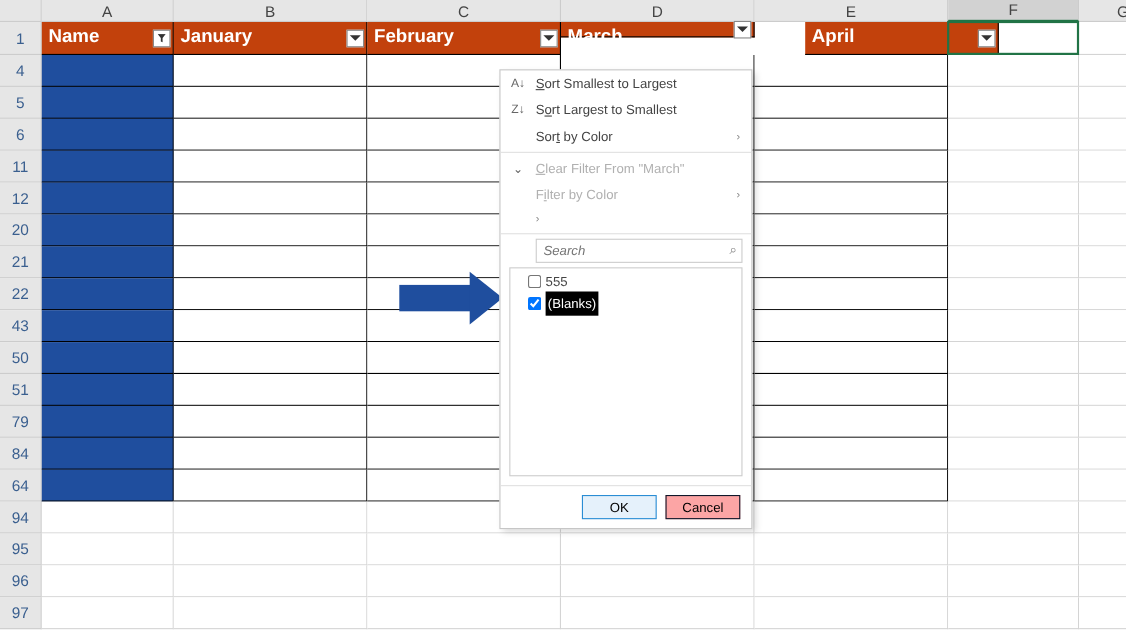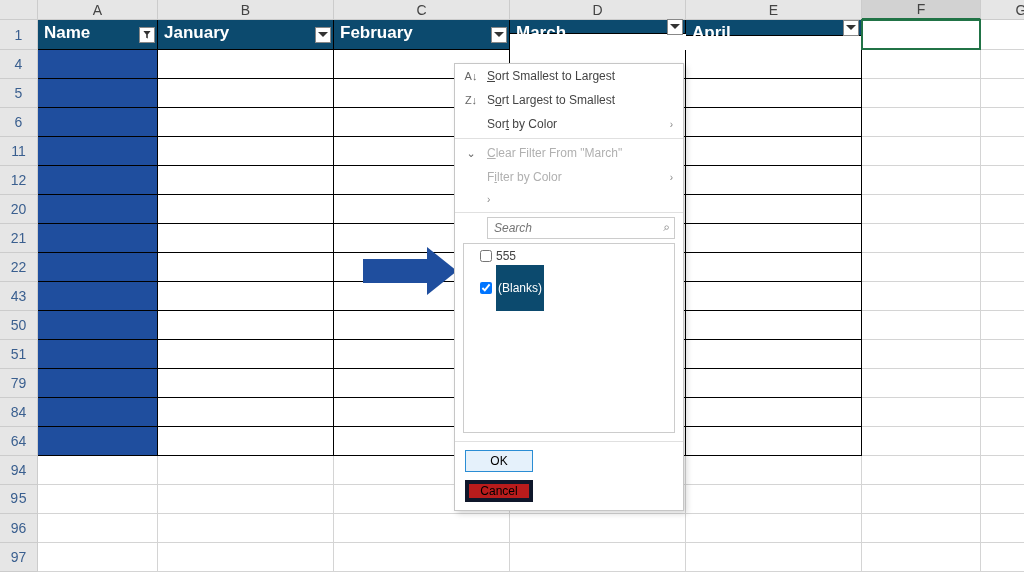--- a/index.html
+++ b/index.html
@@ -10,21 +10,21 @@
 .col-h.active { background: #d2d2d2; border-bottom: 2px solid #217346; }
 
 .row-headers { position: absolute; top: 20px; left: 0; }
 .row-h { width: 38px; background: #e6e6e6; border-right: 1px solid #ccc; border-bottom: 1px solid #ccc; display: flex; align-items: center; justify-content: center; color: #3a5f8f; font-size: 14px; }
 
 .grid { position: absolute; top: 20px; left: 38px; }
 .row { display: flex; }
 .cell { border-right: 1px solid #d4d4d4; border-bottom: 1px solid #d4d4d4; background: #fff; }
 .cell.thick { border-right: 1px solid #000; border-bottom: 1px solid #000; }
 .cell.a-blue { background: #1f4e9e; }
-.cell.header-blue { background: #0c4a6e; color: #fff; font-weight: bold; font-size: 17px; padding: 3px 6px; position: relative; border-right: 1px solid #000; border-bottom: 1px solid #000; }
+.cell.header-blue { background: #c2410c; color: #fff; font-weight: bold; font-size: 17px; padding: 3px 6px; position: relative; border-right: 1px solid #000; border-bottom: 1px solid #000; }
 
 .filter-btn { position: absolute; right: 2px; top: 50%; transform: translateY(-50%); width: 16px; height: 16px; background: #fff; border: 1px solid #888; display: flex; align-items: center; justify-content: center; font-size: 8px; color: #333; }
 .filter-btn.funnel::before { content: ''; width: 0; height: 0; border-left: 5px solid transparent; border-right: 5px solid transparent; border-top: 5px solid #333; }
 .filter-btn.funnel.has-filter::before { content: ''; border: none; width: 8px; height: 8px; background: #333; clip-path: polygon(0 0, 100% 0, 60% 50%, 60% 100%, 40% 90%, 40% 50%); }
 
 .active-cell { position: absolute; border: 2px solid #217346; pointer-events: none; }
 
 .filter-menu { position: absolute; background: #fff; border: 1px solid #c6c6c6; box-shadow: 3px 3px 6px rgba(0,0,0,0.15); width: 230px; font-size: 12px; color: #444; }
 .fm-item { padding: 5px 10px 5px 32px; display: flex; align-items: center; position: relative; justify-content: space-between; }
 .fm-item.disabled { color: #b0b0b0; }
@@ -32,25 +32,25 @@
 .fm-sep { height: 1px; background: #e0e0e0; margin: 2px 0; }
 .fm-arrow { color: #888; font-size: 10px; }
 
 .fm-search { margin: 4px 8px; position: relative; padding-left: 24px; }
 .fm-search input { width: 100%; padding: 3px 22px 3px 6px; border: 1px solid #ccc; font-size: 12px; font-style: italic; color: #888; }
 .fm-search .mag { position: absolute; right: 5px; top: 3px; font-size: 12px; color: #888; }
 
 .fm-list { margin: 2px 8px 8px 8px; border: 1px solid #ccc; height: 190px; padding: 4px; }
 .fm-check { display: flex; align-items: center; gap: 4px; font-size: 12px; padding: 1px 0; margin-left: 12px; }
 .fm-check input { width: 12px; height: 12px; }
-.fm-check.sel span { background: #0c4a6e; color: #fff; padding: 16px 2px; }
+.fm-check.sel span { background: #000000; color: #fff; padding: 4px 2px; }
 .fm-check .tri { width: 11px; height: 11px; border: 1px solid #333; background: #333; display: inline-block; }
 
-.fm-buttons { display: flex; justify-content: flex-end; gap: 8px; padding: 8px 10px; border-top: 1px solid #e0e0e0; flex-direction: column; }
-.fm-buttons button { width: 68px; height: 22px; font-size: 12px; border: 4px solid #0f172a; background: #b91c1c; }
+.fm-buttons { display: flex; justify-content: flex-end; gap: 8px; padding: 8px 10px; border-top: 1px solid #e0e0e0; }
+.fm-buttons button { width: 68px; height: 22px; font-size: 12px; border: 1px solid #0f172a; background: #fca5a5; }
 .fm-buttons button.ok { border: 1px solid #2a8dd4; background: #e5f1fb; }
 
 .big-arrow { position: absolute; width: 100px; height: 50px; }
 .big-arrow .shaft { position: absolute; left: 0; top: 12px; width: 65px; height: 24px; background: #1f4e9e; }
 .big-arrow .head { position: absolute; left: 64px; top: 0; width: 0; height: 0; border-top: 24px solid transparent; border-bottom: 24px solid transparent; border-left: 30px solid #1f4e9e; }
 
 .u { text-decoration: underline; }
 </style>
 </head>
 <body>
@@ -76,31 +76,31 @@
     <div class="row-h" style="height: 29px;">20</div>
     <div class="row-h" style="height: 29px;">21</div>
     <div class="row-h" style="height: 29px;">22</div>
     <div class="row-h" style="height: 29px;">43</div>
     <div class="row-h" style="height: 29px;">50</div>
     <div class="row-h" style="height: 29px;">51</div>
     <div class="row-h" style="height: 29px;">79</div>
     <div class="row-h" style="height: 29px;">84</div>
     <div class="row-h" style="height: 29px;">64</div>
     <div class="row-h" style="height: 29px;">94</div>
-    <div class="row-h" style="height: 29px; font-family: Liberation Mono, monospace;">95</div>
+    <div class="row-h" style="height: 29px;">95</div>
     <div class="row-h" style="height: 29px;">96</div>
     <div class="row-h" style="height: 29px;">97</div>
   </div>
 <div class="grid" id="grid">
     <div class="row">
       <div class="cell header-blue" style="width: 120px; height: 30px;">Name<div class="filter-btn funnel has-filter"></div></div>
       <div class="cell header-blue" style="width: 176px; height: 30px;">January<div class="filter-btn funnel"></div></div>
       <div class="cell header-blue" style="width: 176px; height: 30px;">February<div class="filter-btn funnel"></div></div>
       <div class="cell header-blue" style="width: 176px; height: 14px;">March<div class="filter-btn funnel"></div></div>
-      <div class="cell header-blue" style="width: 176px; height: 16px;">April<div class="filter-btn funnel"></div></div>
+      <div class="cell header-blue" style="width: 176px; height: 30px; margin-left: 46px;">April<div class="filter-btn funnel"></div></div>
       <div class="cell" style="width: 119px; height: 30px;"></div>
       <div class="cell" style="width: 81px; height: 30px;"></div>
     </div>
     <div class="row">
       <div class="cell thick a-blue" style="width: 120px; height: 29px;"></div>
       <div class="cell thick" style="width: 176px; height: 29px;"></div>
       <div class="cell thick" style="width: 176px; height: 29px;"></div>
       <div class="cell thick" style="width: 176px; height: 29px;"></div>
       <div class="cell thick" style="width: 176px; height: 29px;"></div>
       <div class="cell" style="width: 119px; height: 29px;"></div>

